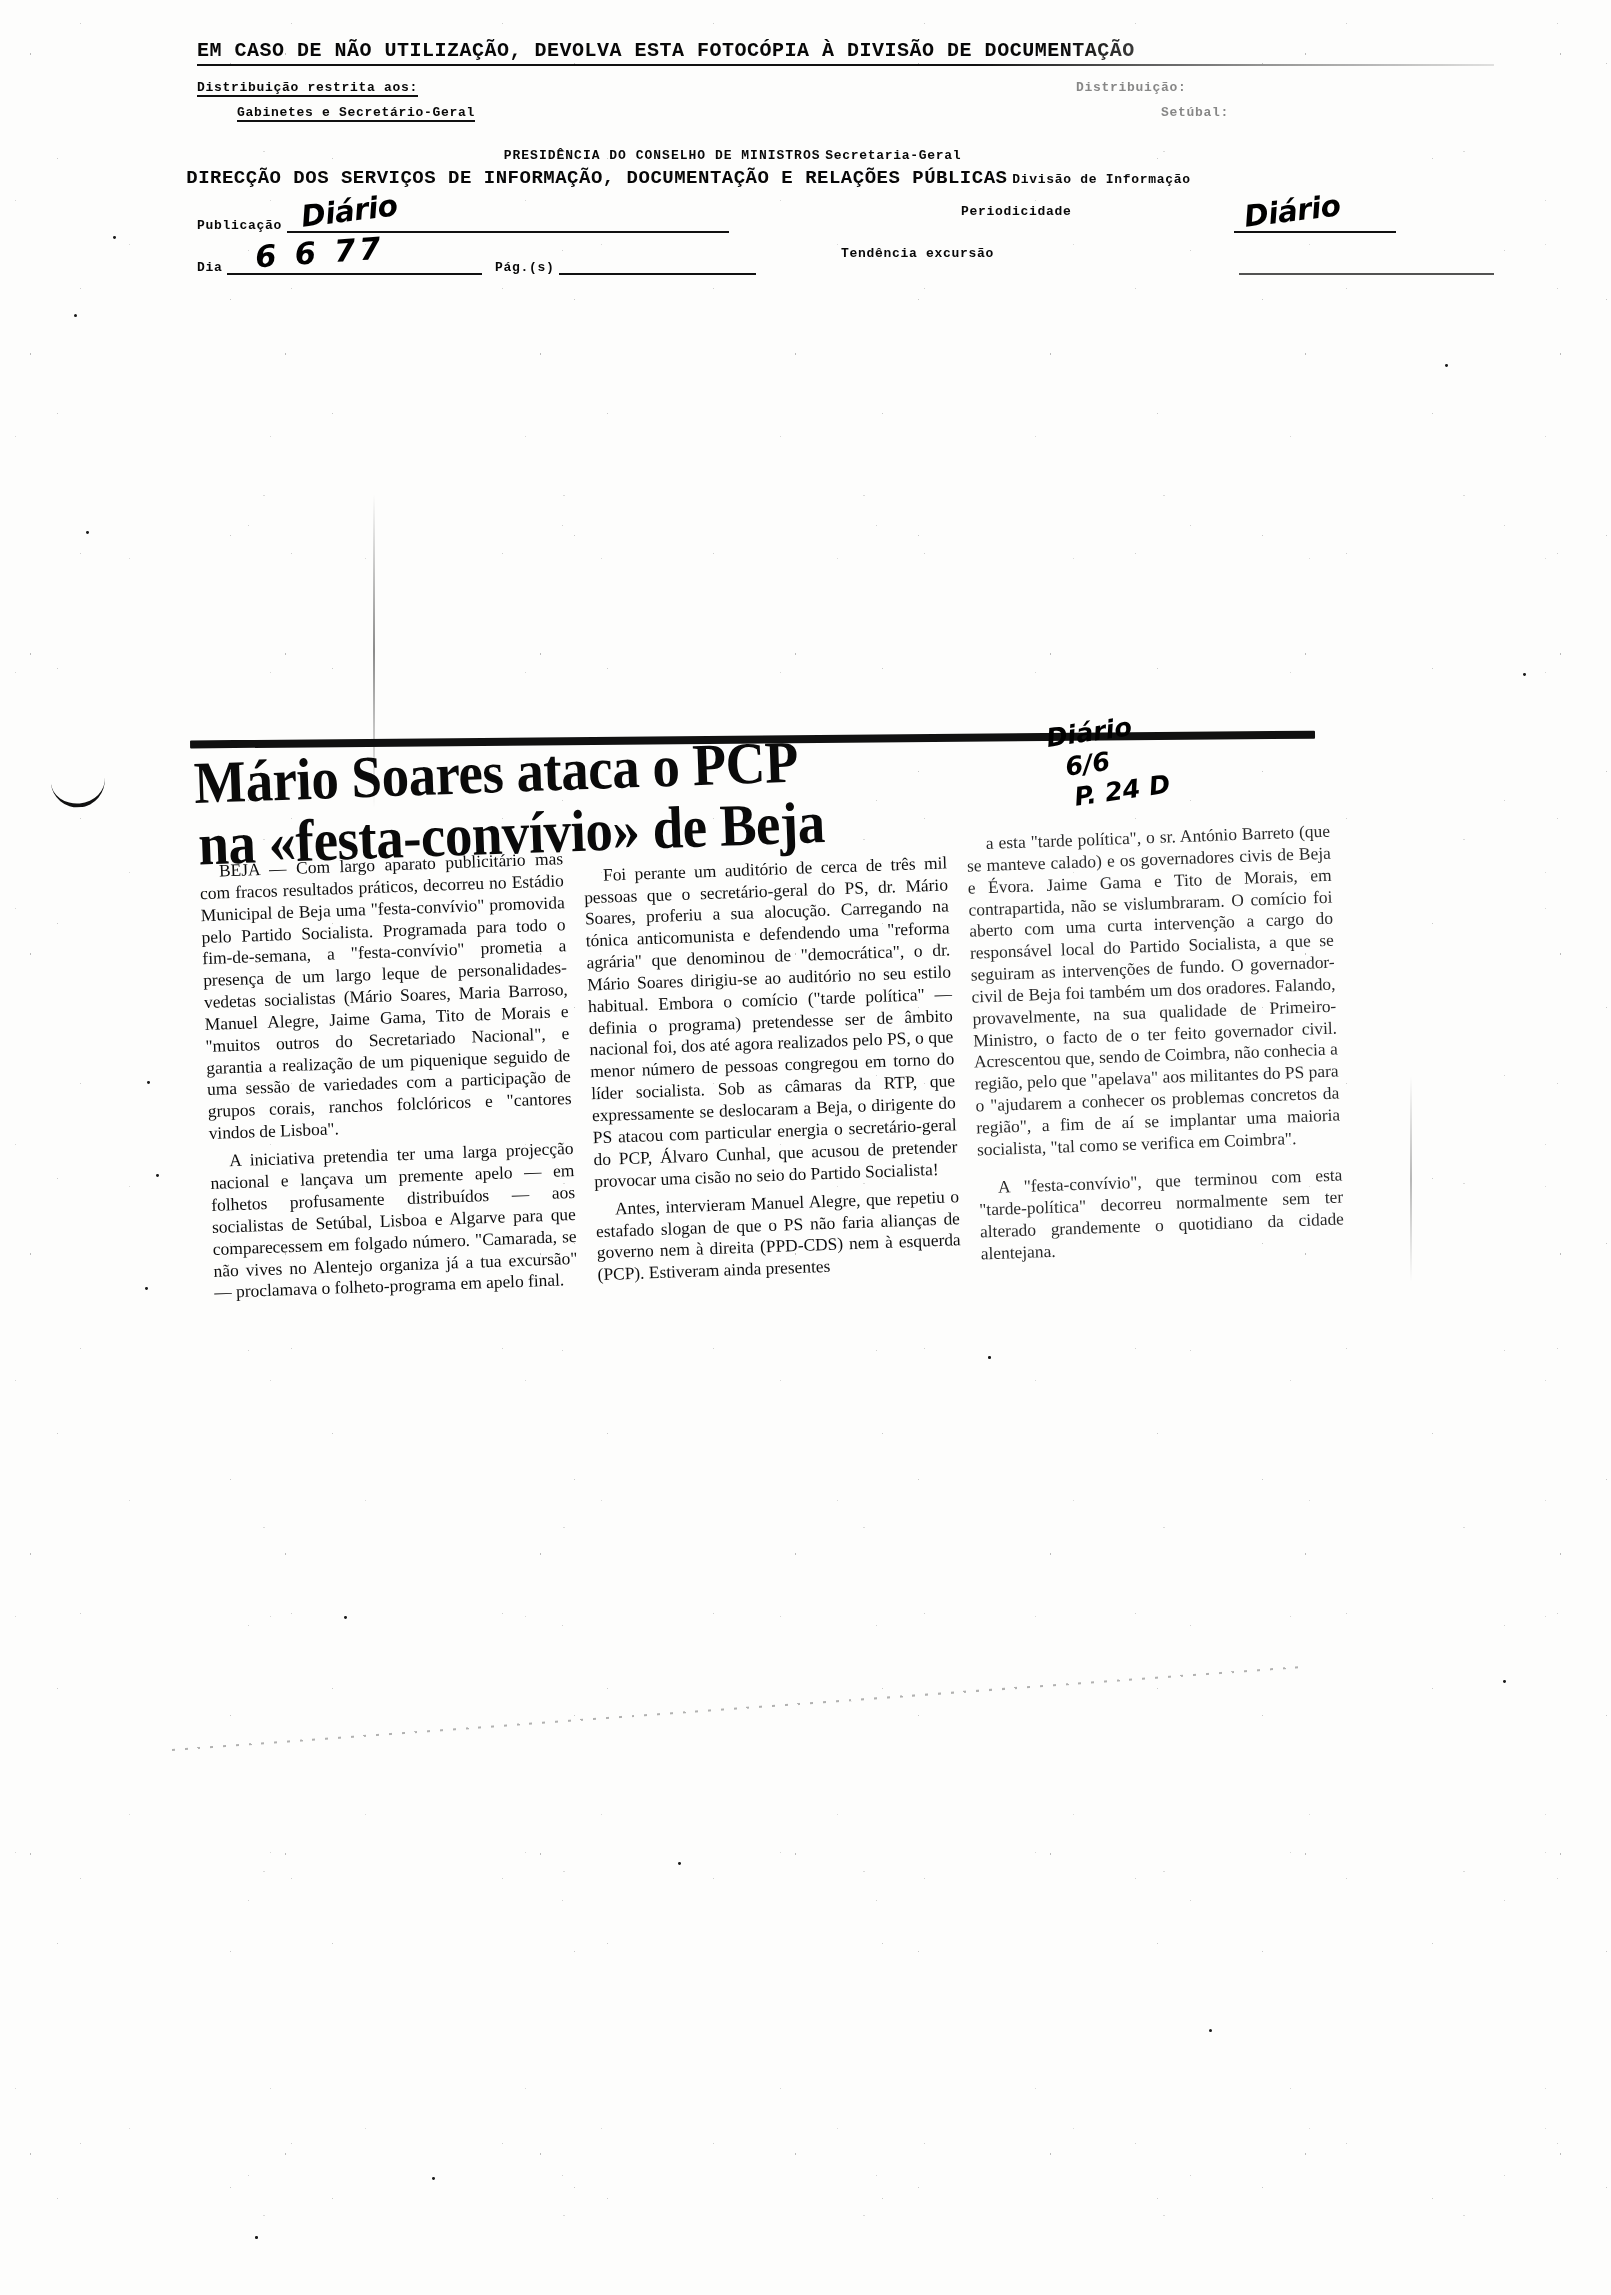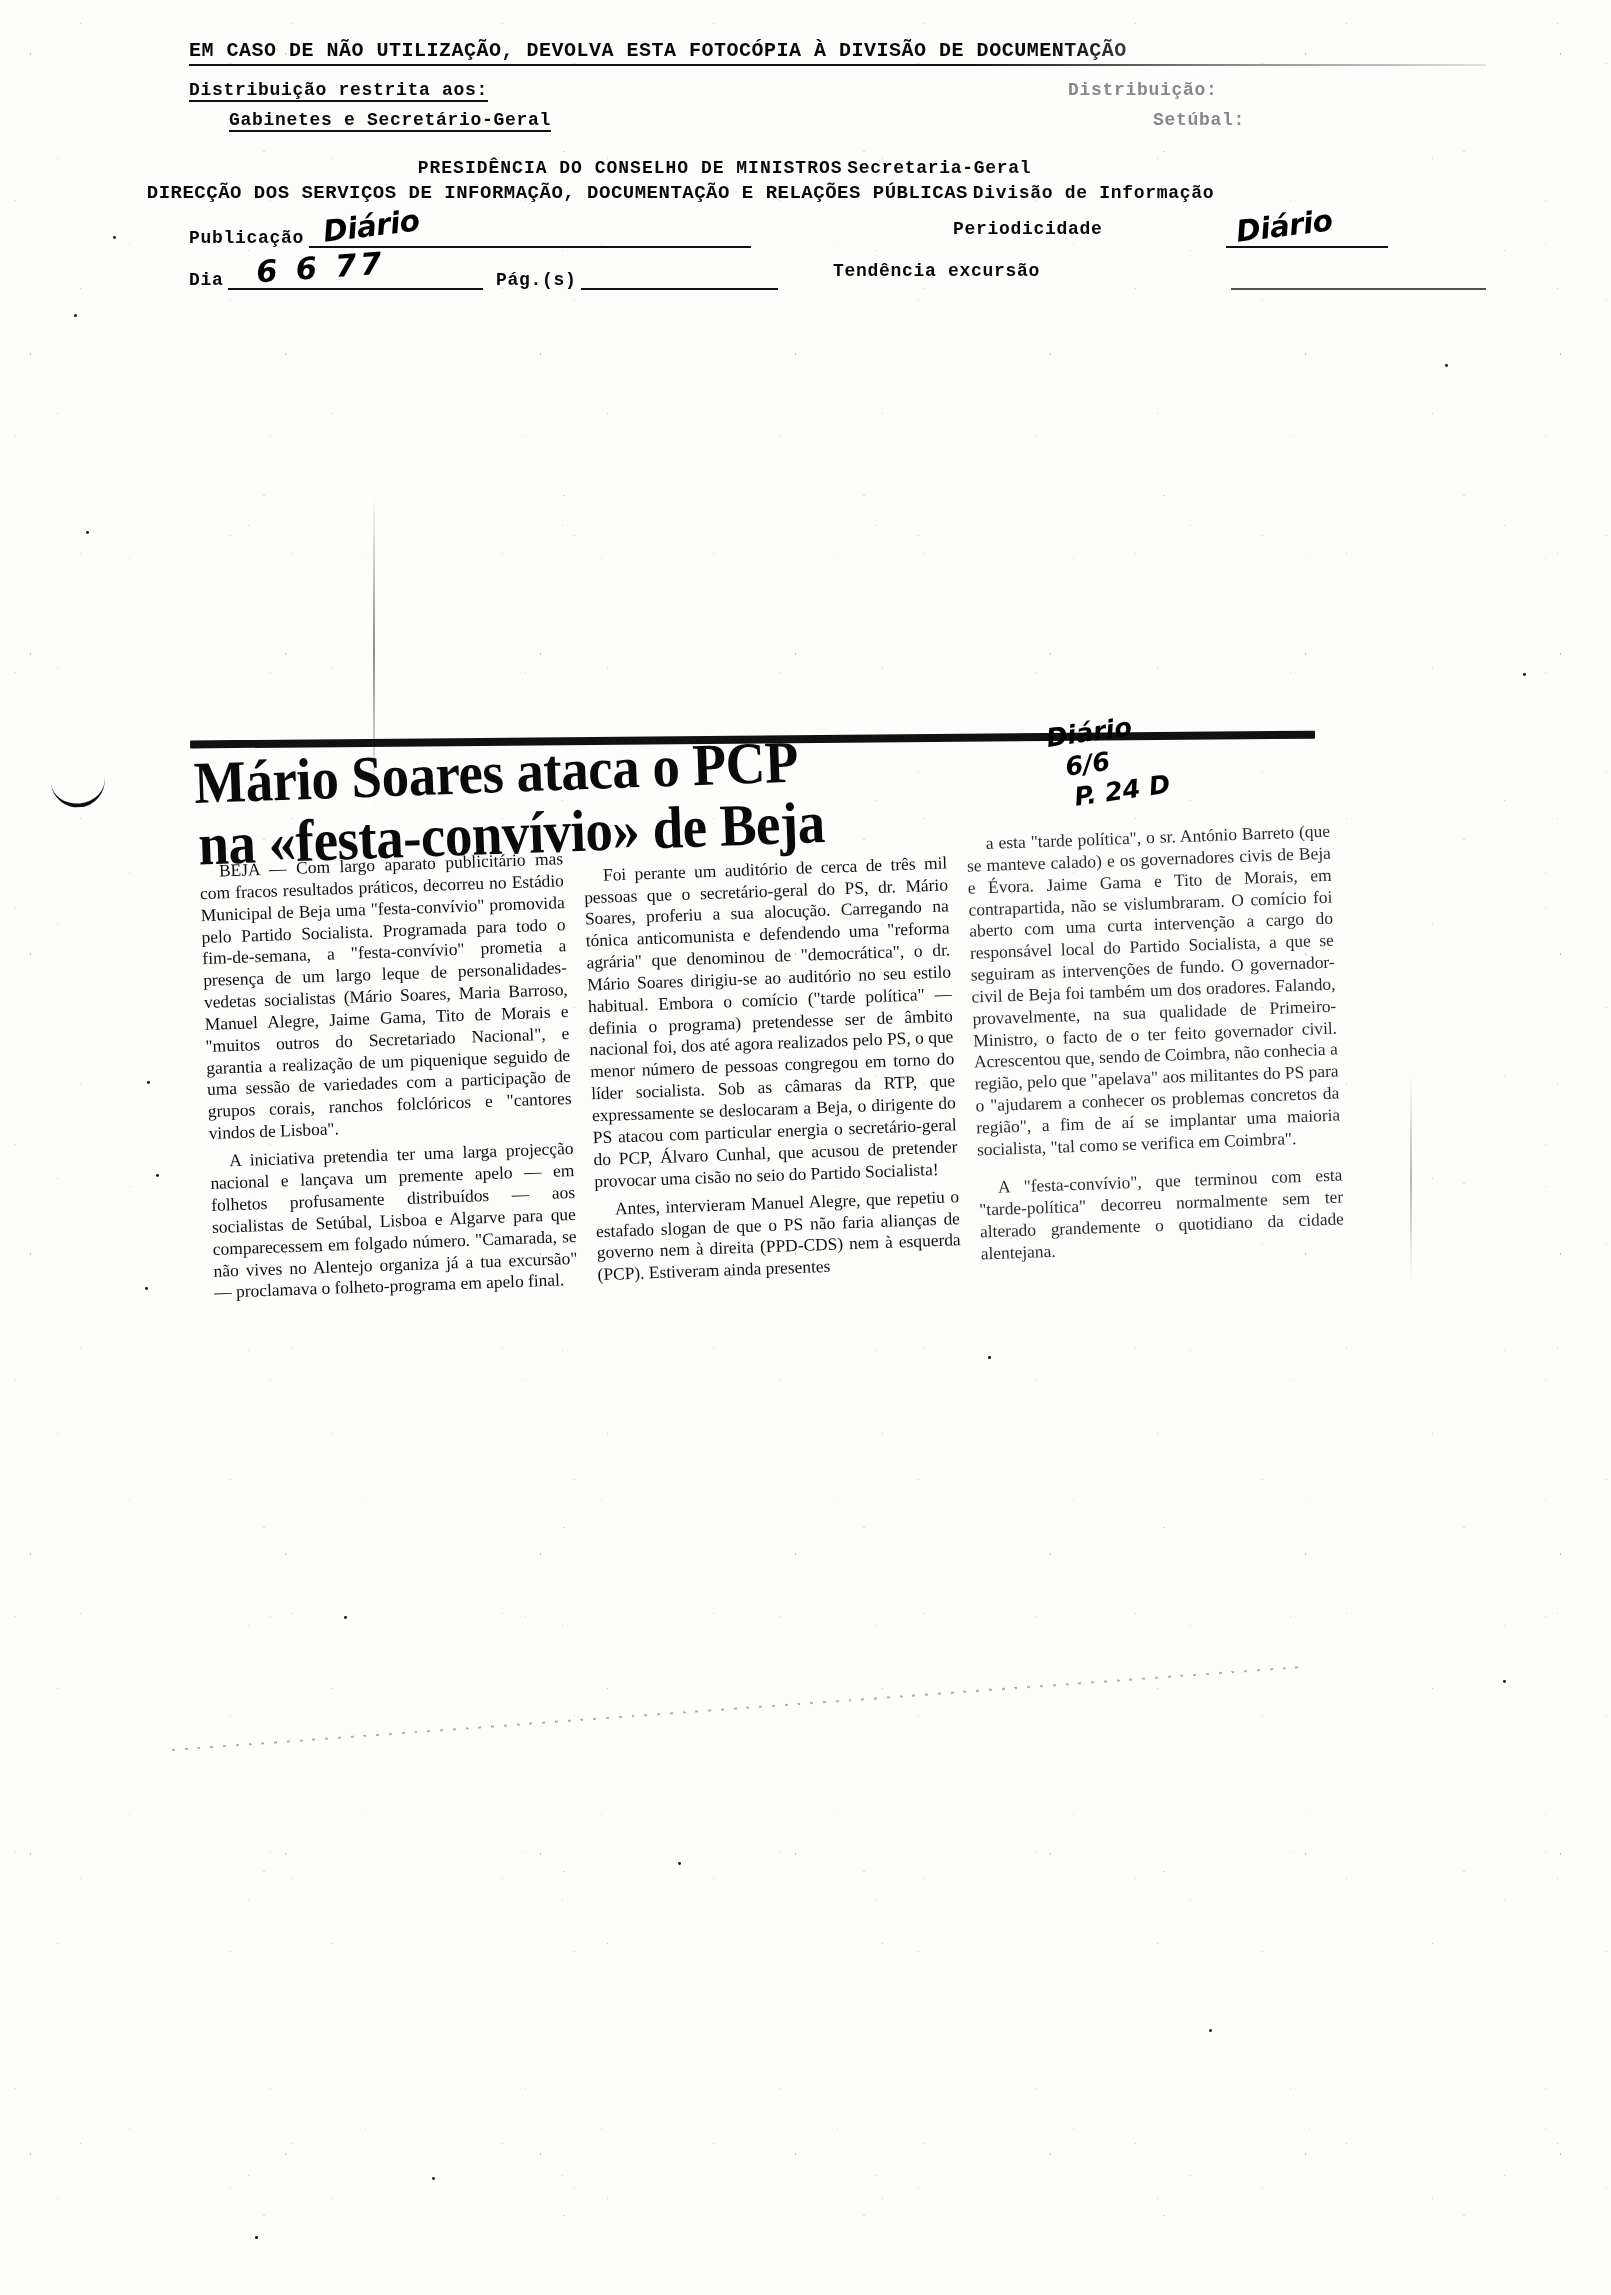--- a/index.html
+++ b/index.html
@@ -22,34 +22,34 @@
       radial-gradient(circle at 88% 44%, rgba(0,0,0,.20) 0 0.5px, transparent 0.6px),
       radial-gradient(circle at 21% 62%, rgba(0,0,0,.24) 0 0.5px, transparent 0.6px),
       radial-gradient(circle at 55% 78%, rgba(0,0,0,.20) 0 0.5px, transparent 0.6px),
       radial-gradient(circle at 79% 91%, rgba(0,0,0,.22) 0 0.5px, transparent 0.6px),
       radial-gradient(circle at 6% 85%,  rgba(0,0,0,.18) 0 0.4px, transparent 0.5px);
     background-size:255px 300px,211px 265px,344px 236px,300px 344px,275px 255px,236px 314px,314px 275px,255px 236px;
     opacity:.85;
   }
   
   .form{
-    position:absolute;left:189px;top:39px;width:1297px;
+    position:absolute;left:197px;top:39px;width:1297px;
     font-family:"Liberation Mono", monospace;
     font-weight:700;
     color:#080808;
   }
   .f-line1{font-size:20px;letter-spacing:0.5px;white-space:nowrap;
            -webkit-mask-image:linear-gradient(to right,#000 0%,#000 66%,rgba(0,0,0,.30) 88%,rgba(0,0,0,.10) 100%);
            mask-image:linear-gradient(to right,#000 0%,#000 66%,rgba(0,0,0,.30) 88%,rgba(0,0,0,.10) 100%);}
   .rule{height:2.9px;background:#111;margin-top:1.5px;
         -webkit-mask-image:linear-gradient(to right,#000 0 60%,rgba(0,0,0,.45) 82%,rgba(0,0,0,.12) 100%);
         mask-image:linear-gradient(to right,#000 0 60%,rgba(0,0,0,.45) 82%,rgba(0,0,0,.12) 100%);}
 
   .row{position:relative;}
-  .lbl{font-size:18px;letter-spacing:0.7px;display:inline-block;}
+  .lbl{font-size:13px;letter-spacing:0.7px;display:inline-block;}
   .ul{display:inline-block;border-bottom:2.9px solid #111;}
   .faint{color:#5a5a5a;opacity:.72;}
 
   
   .hand{
     font-family:"DejaVu Sans", sans-serif;
     font-style:italic;font-weight:700;
     color:#000;
     transform:rotate(-7deg);
     display:inline-block;

